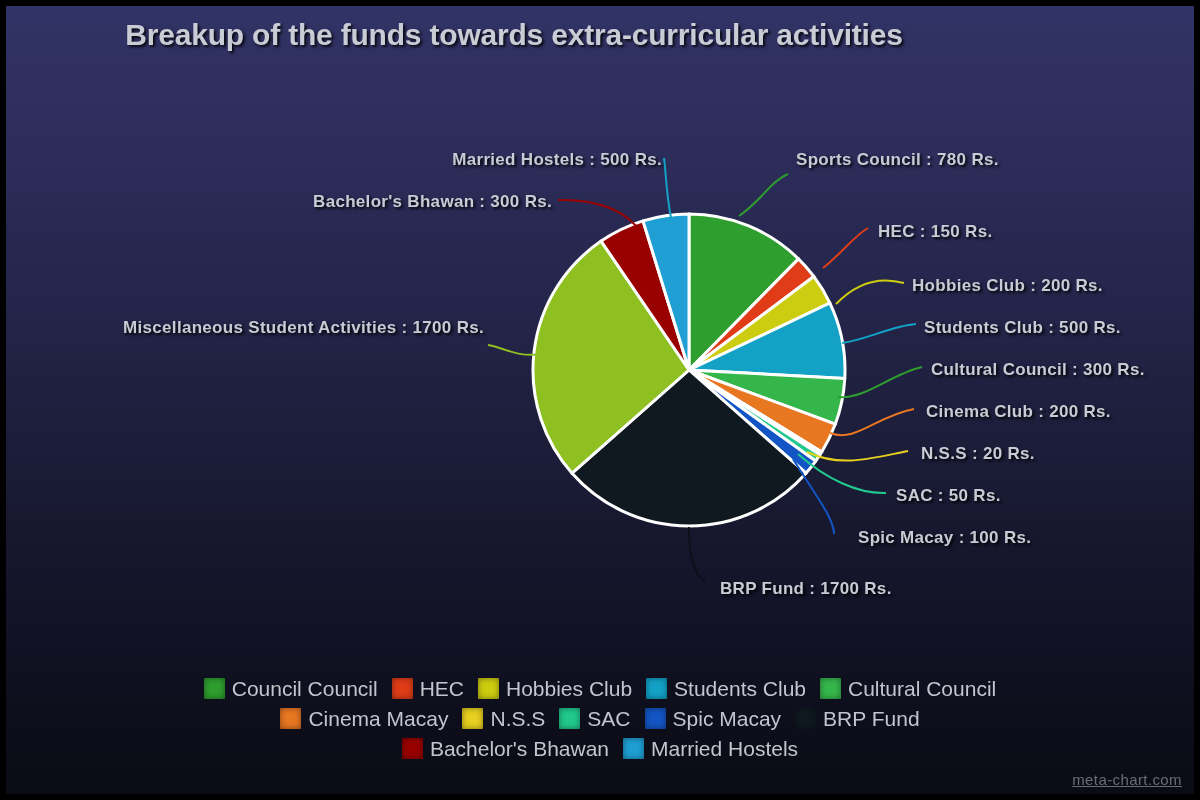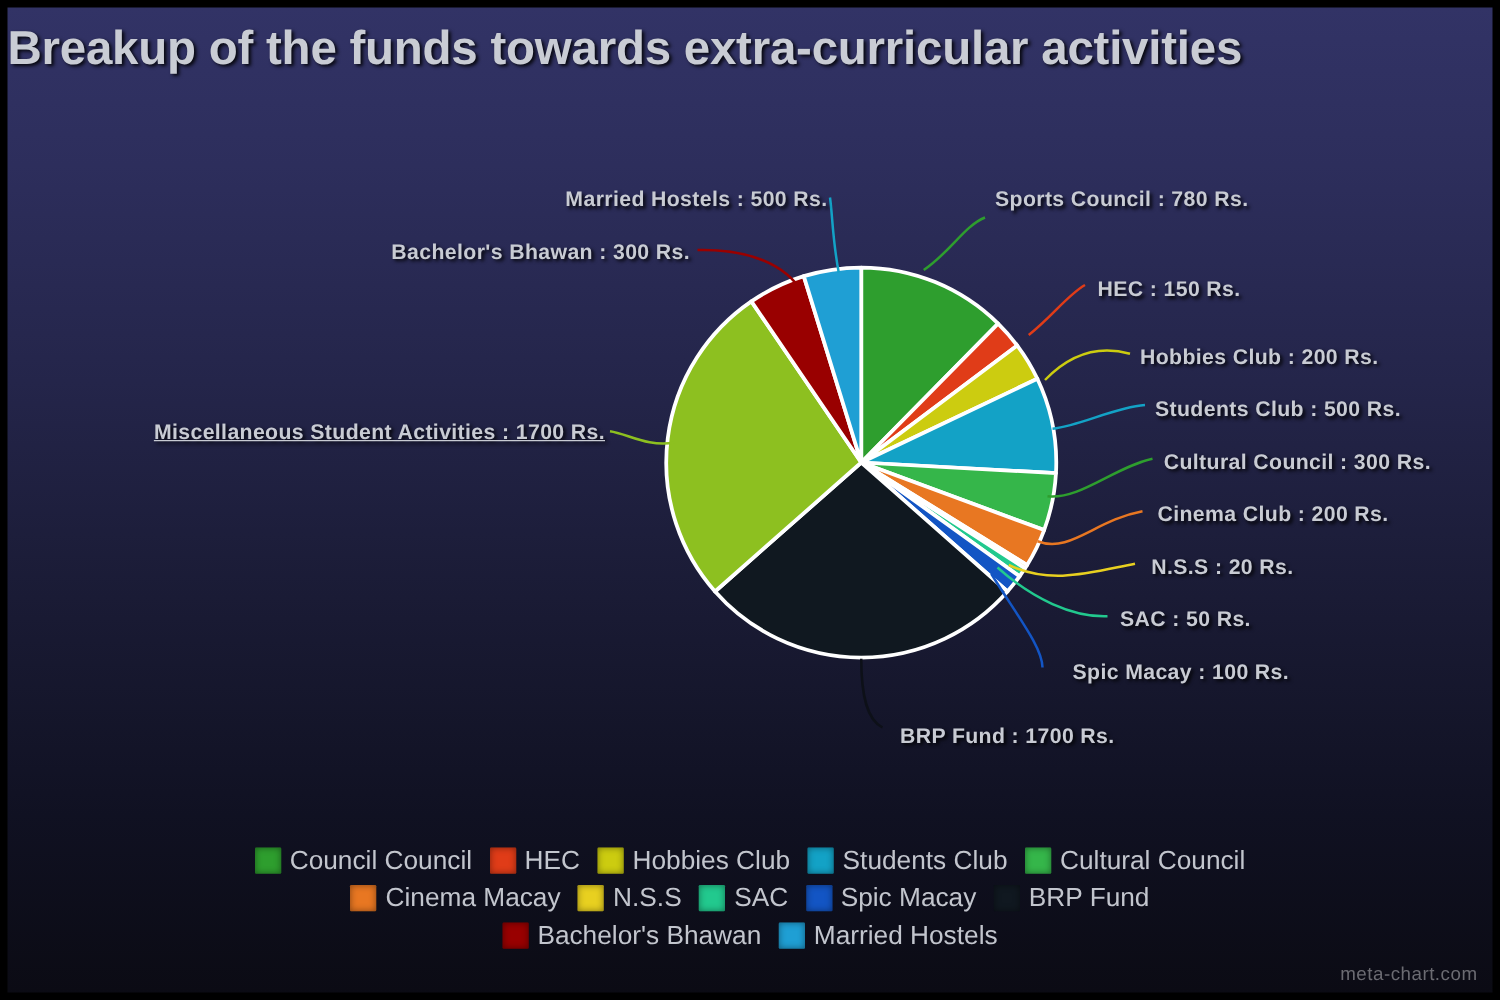--- a/index.html
+++ b/index.html
@@ -29,22 +29,22 @@
     height: 788px;
     background: linear-gradient(to bottom, #323366 0%, #2d2e5c 16%, #24254a 38%, #191a33 62%, #101122 82%, #0b0b14 100%);
     overflow: hidden;
   }
   
   #chart-title {
     position: absolute;
     left: 0;
     top: 12px;
     width: 1016px;
-    text-align: left;
-    font-size: 38px;
+    text-align: center;
+    font-size: 30px;
     font-weight: bold;
     color: #c9ccd4;
     letter-spacing: -0.2px;
     text-shadow: 2px 2px 3px rgba(0,0,0,0.85);
     white-space: nowrap;
   }
   
   #pie-svg {
     position: absolute;
     left: 0;
@@ -105,20 +105,21 @@
   }
   
   #watermark {
     position: absolute;
     right: 12px;
     bottom: 6px;
     font-size: 15px;
     color: #6b6b72;
     letter-spacing: 0.4px;
     white-space: nowrap;
+    text-decoration: underline;
   }
 </style>
 </head>
 <body>
 
 <div id="chart-root">
   <div id="chart-canvas">
 
     <div id="chart-title">Breakup of the funds towards extra-curricular activities</div>
 
@@ -159,21 +160,21 @@
         <div class="callout-label" style="left: 790px; top: 144px;">Sports Council : 780 Rs.</div>
         <div class="callout-label" style="left: 872px; top: 216px;">HEC : 150 Rs.</div>
         <div class="callout-label" style="left: 906px; top: 270px;">Hobbies Club : 200 Rs.</div>
         <div class="callout-label" style="left: 918px; top: 312px;">Students Club : 500 Rs.</div>
         <div class="callout-label" style="left: 925px; top: 354px;">Cultural Council : 300 Rs.</div>
         <div class="callout-label" style="left: 920px; top: 396px;">Cinema Club : 200 Rs.</div>
         <div class="callout-label" style="left: 915px; top: 438px;">N.S.S : 20 Rs.</div>
         <div class="callout-label" style="left: 890px; top: 480px;">SAC : 50 Rs.</div>
         <div class="callout-label" style="left: 852px; top: 522px;">Spic Macay : 100 Rs.</div>
         <div class="callout-label" style="left: 714px; top: 573px;">BRP Fund : 1700 Rs.</div>
-        <div class="callout-label anchor-right" style="left: 478px; top: 330px; text-decoration: underline;">Miscellaneous Student Activities : 1700 Rs.</div>
+        <div class="callout-label anchor-right" style="left: 478px; top: 312px;">Miscellaneous Student Activities : 1700 Rs.</div>
         <div class="callout-label anchor-right" style="left: 546px; top: 186px;">Bachelor's Bhawan : 300 Rs.</div>
         <div class="callout-label anchor-right" style="left: 656px; top: 144px;">Married Hostels : 500 Rs.</div>
       </div>
 
     <div id="legend">
         <div class="legend-row">
           <div class="legend-item">
             <span class="legend-swatch" style="background: rgb(46, 158, 46);"></span>
             <span class="legend-text">Council Council</span>
           </div>

